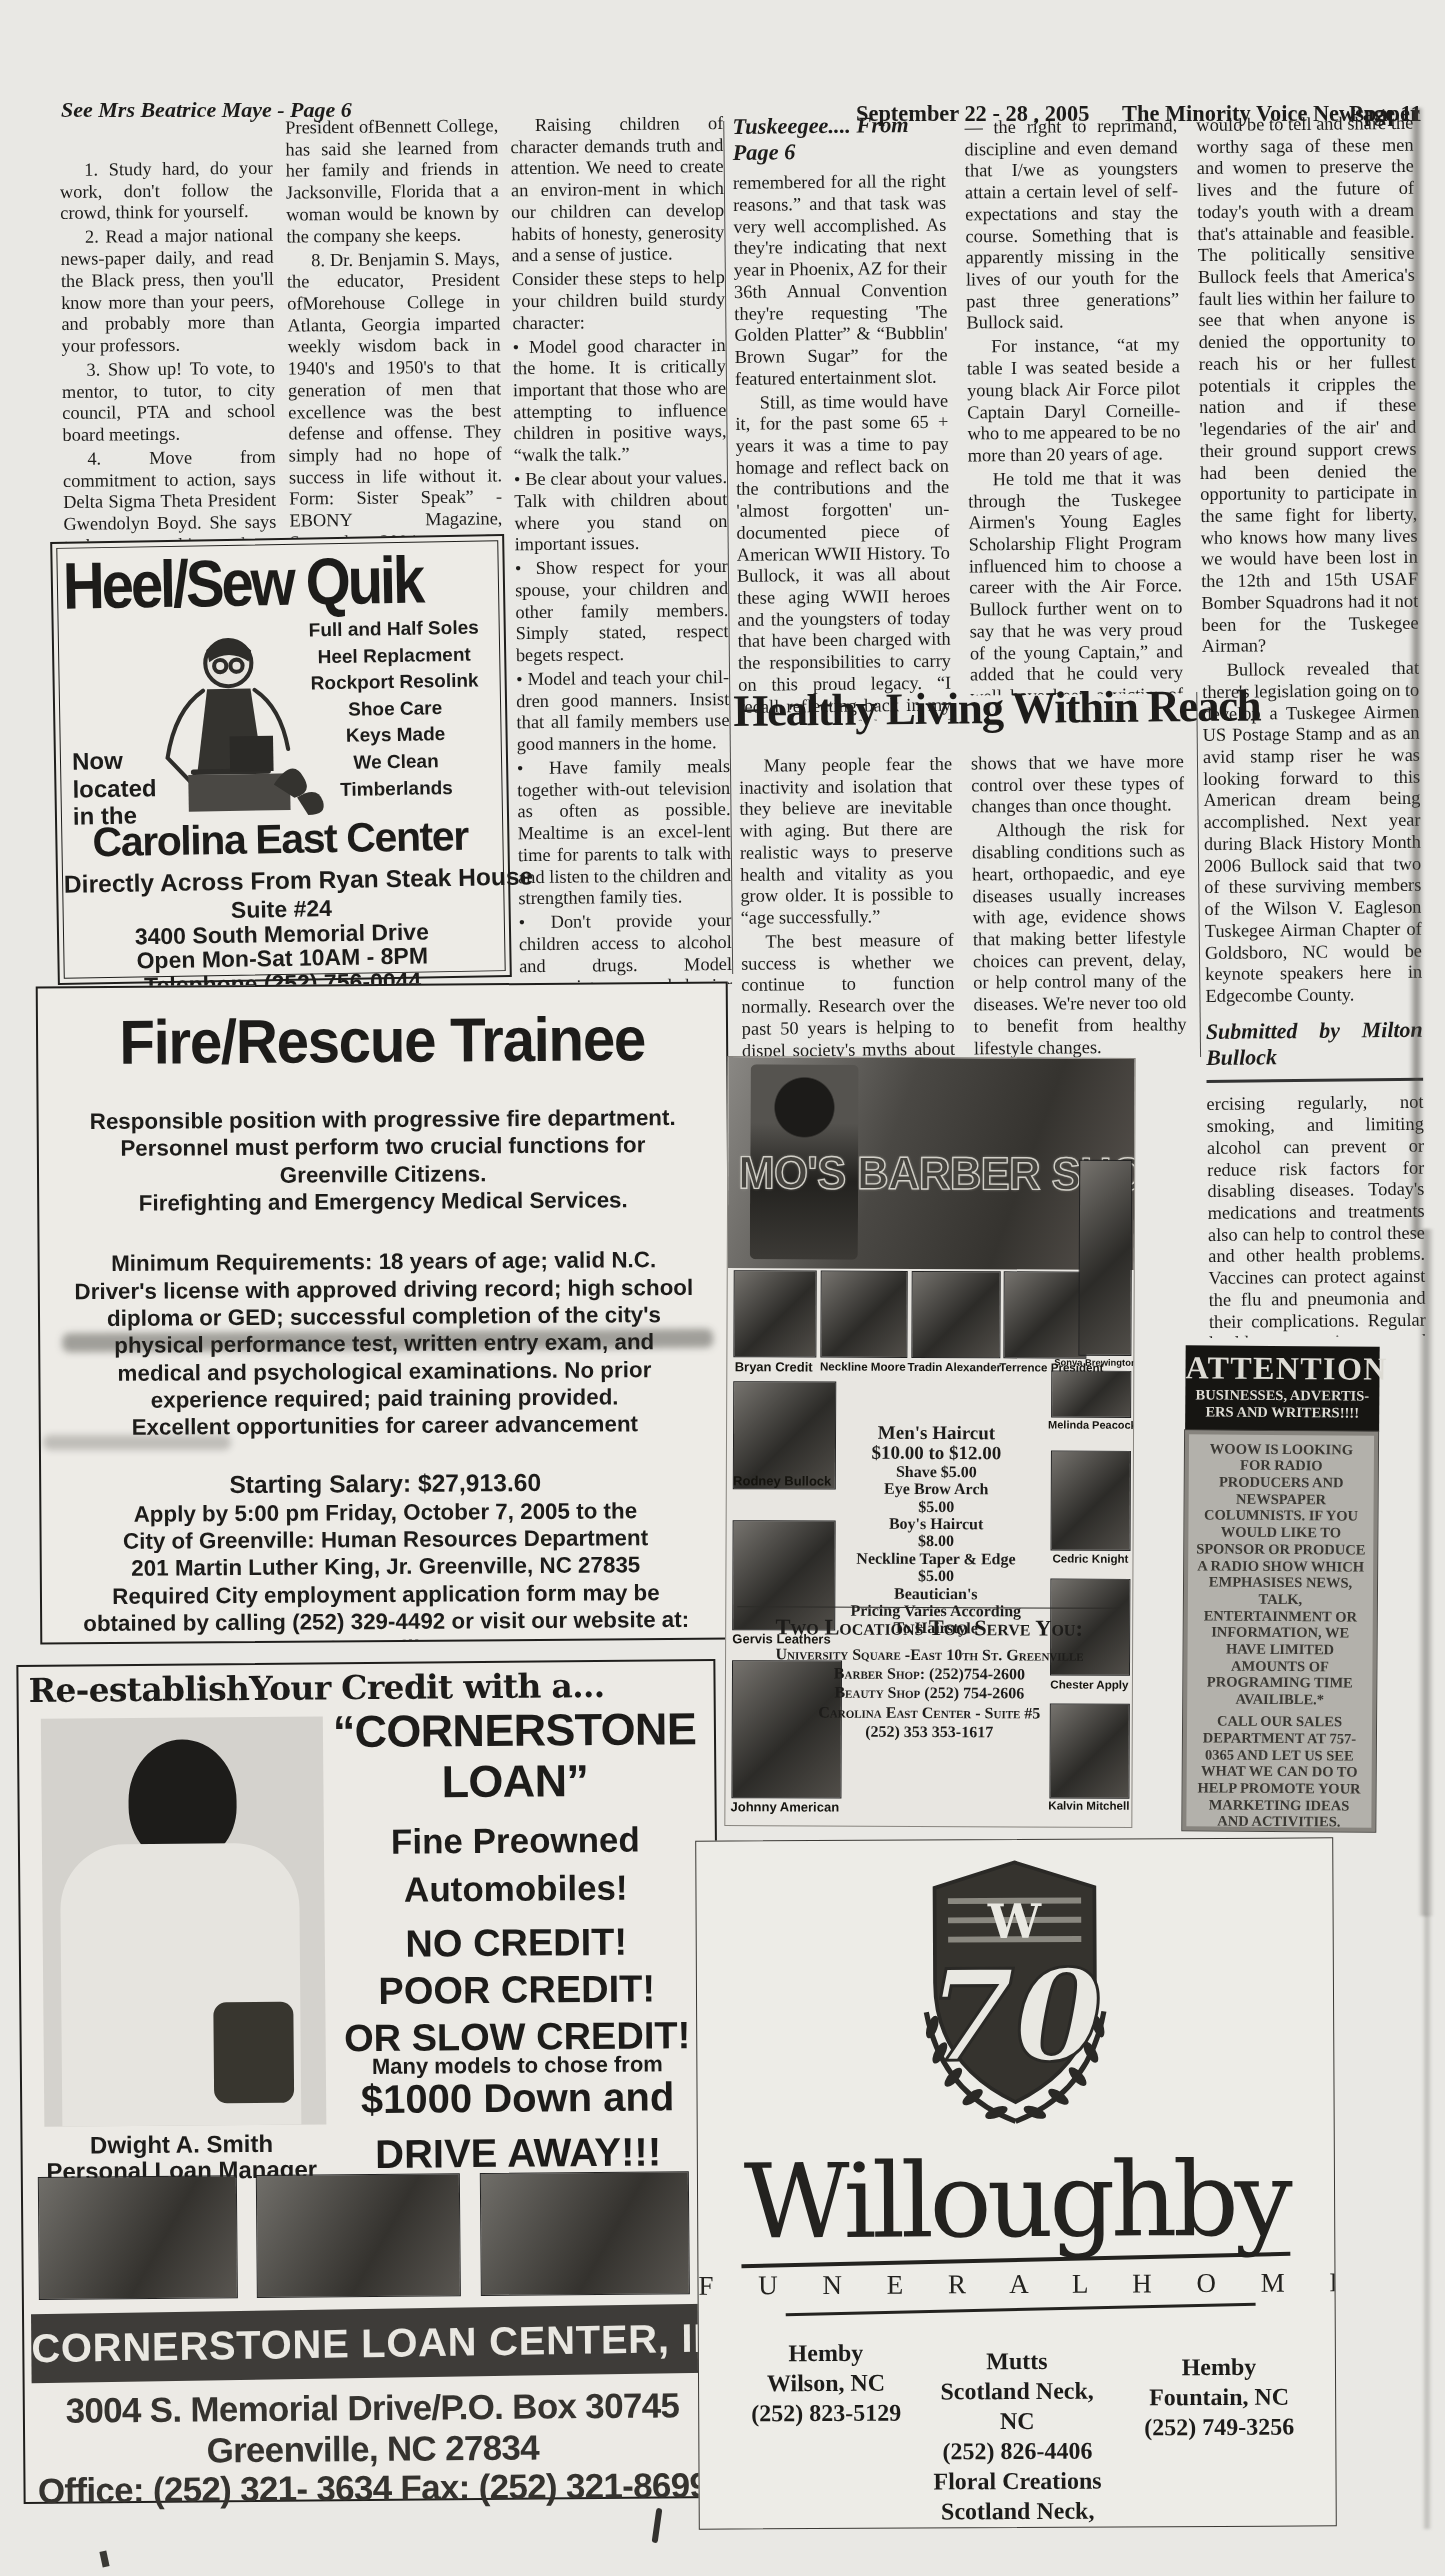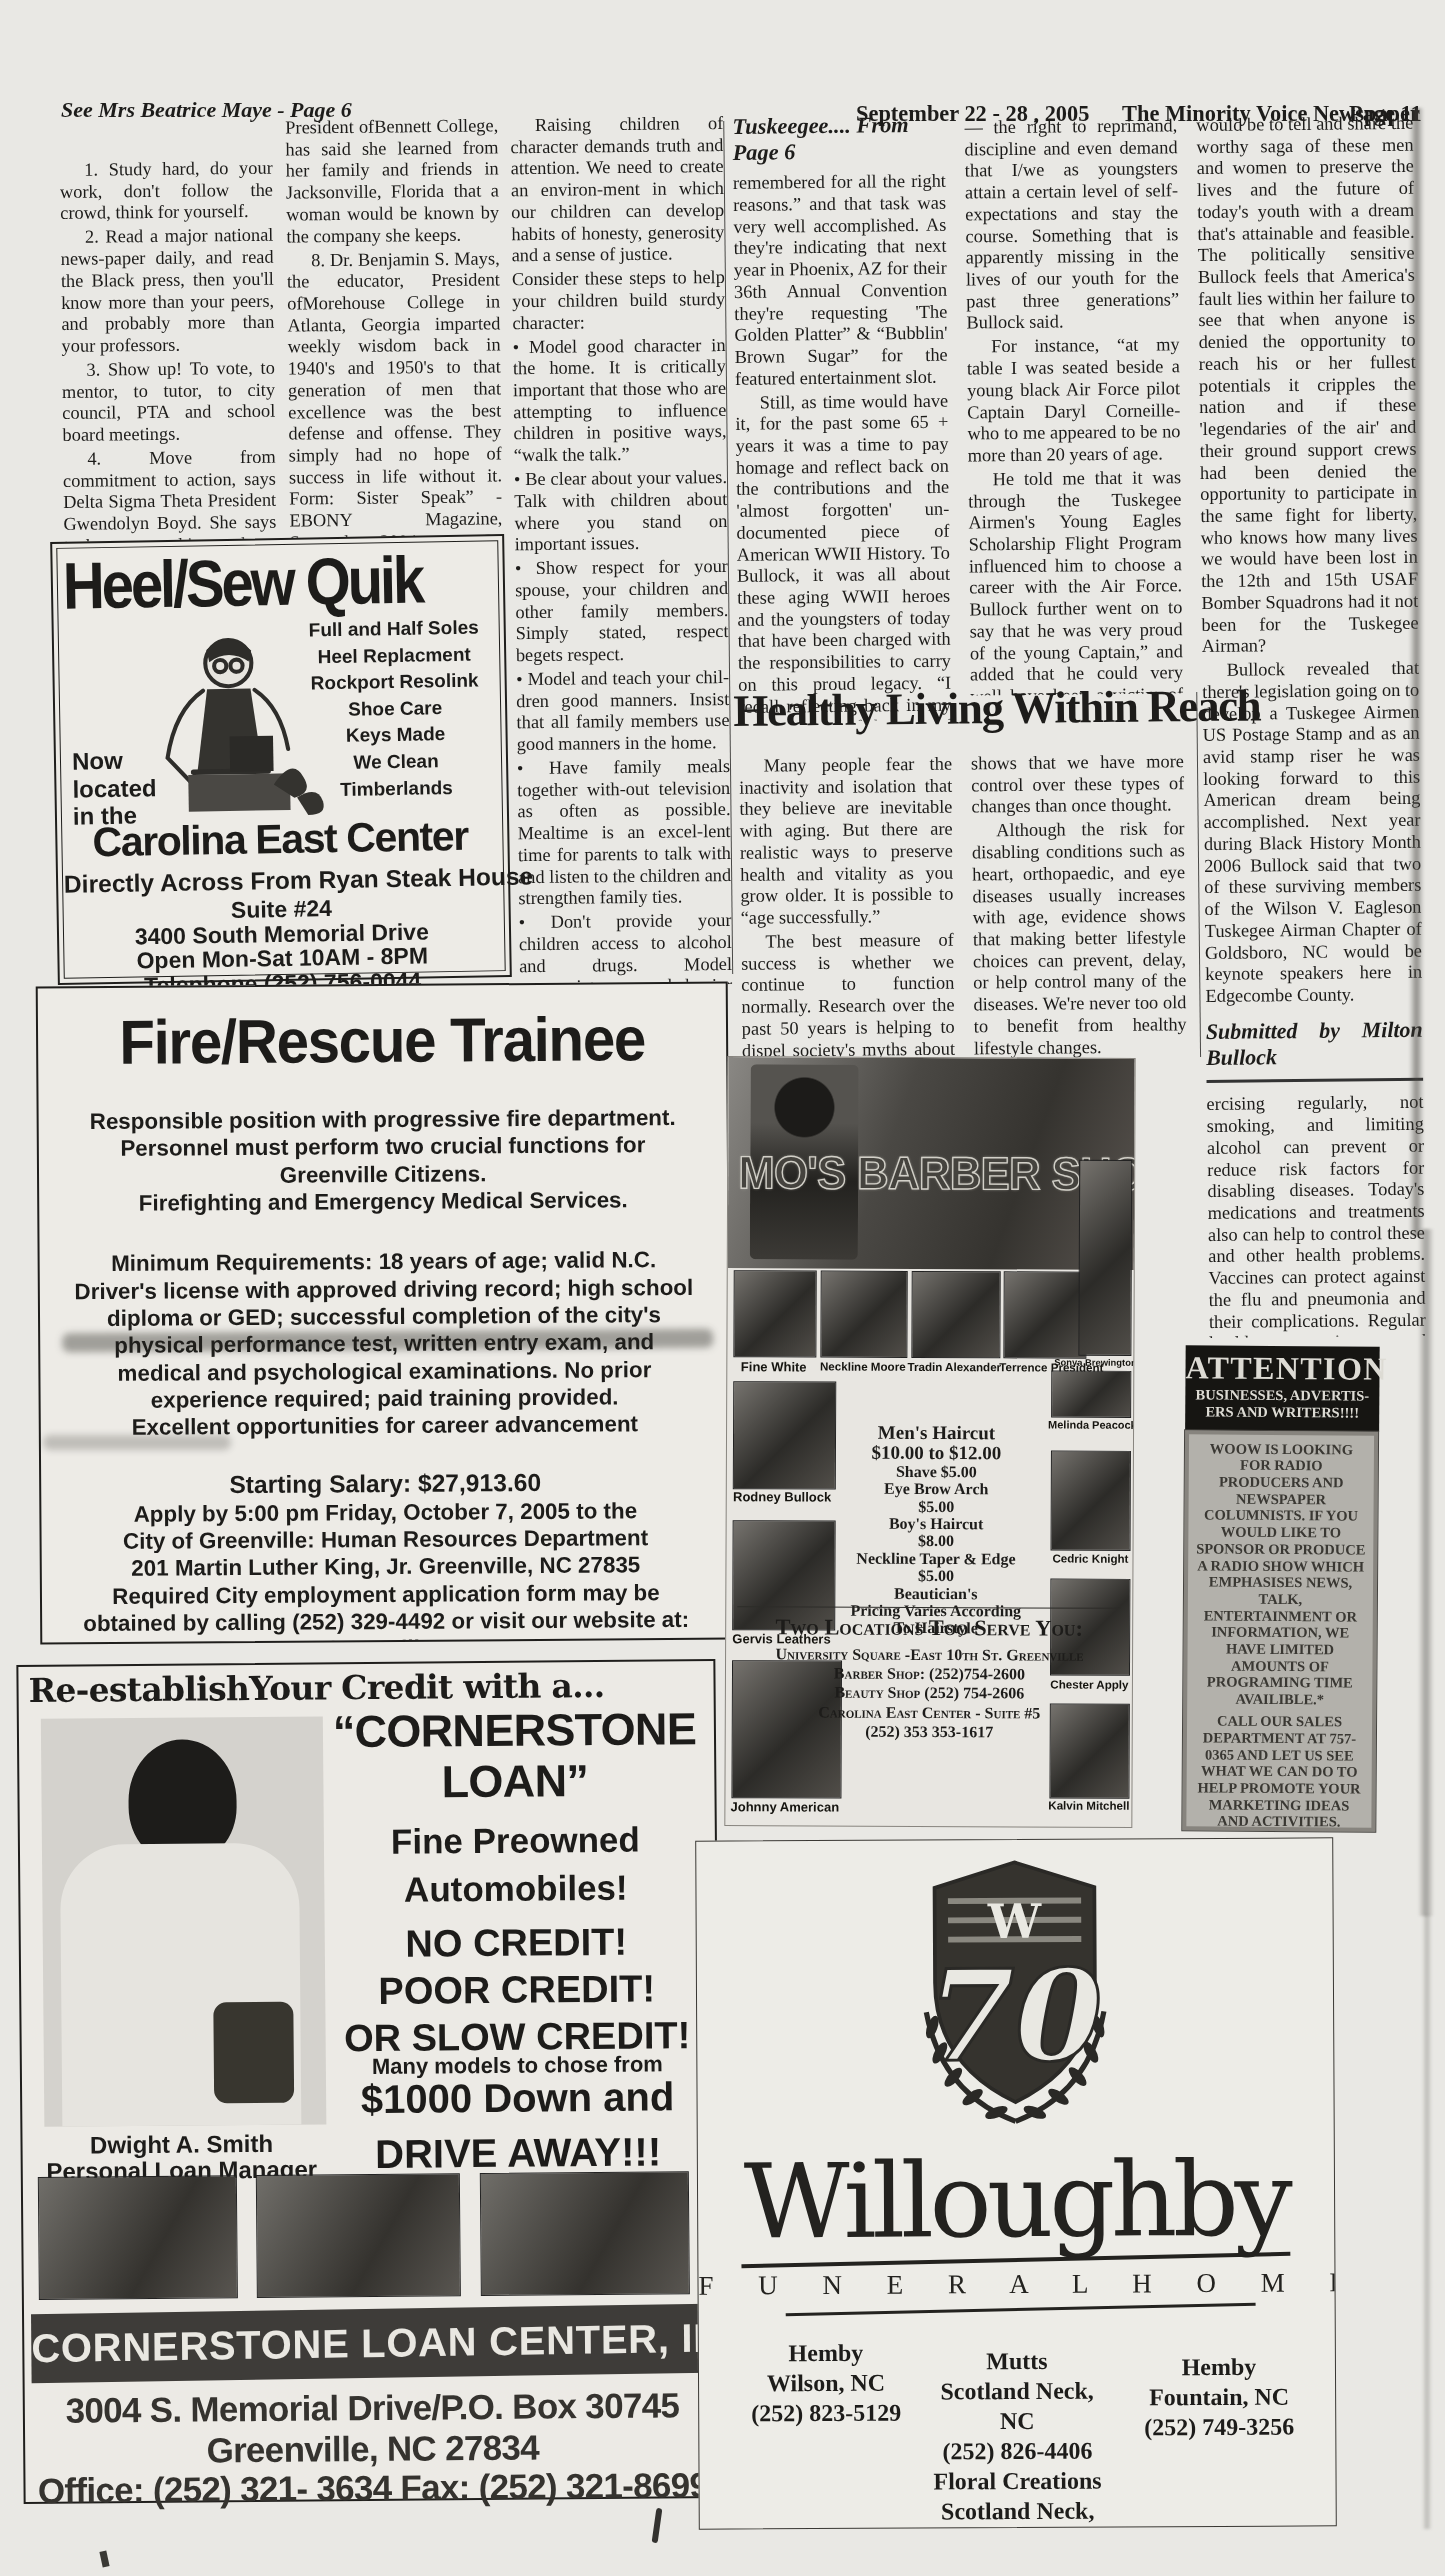--- a/index.html
+++ b/index.html
@@ -241,38 +241,38 @@
 
   <div class="barber">
     <div class="barber-topzone"></div>
     <div class="barber-man"></div>
     <div class="barber-title">MO'S BARBER SHOP</div>
 
     <div class="ph" style="left:5.8px;top:213px;width:81px;height:85px;"></div>
     <div class="ph" style="left:93px;top:213px;width:85px;height:85px;"></div>
     <div class="ph" style="left:184px;top:213px;width:87px;height:85px;"></div>
     <div class="ph" style="left:276px;top:213px;width:81px;height:85px;"></div>
-    <div class="cap" style="left:1.4px;top:302px;width:90px;">Fine White</div>
+    <div class="cap" style="left:1.4px;top:302px;width:90px;">Bryan Credit</div>
     <div class="cap" style="left:87px;top:302px;width:97px;font-size:11.6px;">Neckline Moore</div>
     <div class="cap" style="left:178px;top:302px;width:98px;font-size:11.6px;">Tradin Alexander</div>
     <div class="cap" style="left:272px;top:302px;width:91px;font-size:11.6px;">Terrence President</div>
 
     <div class="ph" style="left:351px;top:101px;width:51px;height:194px;"></div>
     <div class="cap" style="left:327px;top:298px;width:80px;font-size:9.4px;">Sonya Brewington</div>
     <div class="ph" style="left:324px;top:312px;width:78px;height:45px;"></div>
     <div class="cap" style="left:321px;top:360px;width:85px;font-size:11px;">Melinda Peacock</div>
     <div class="ph" style="left:324px;top:392px;width:78px;height:98px;"></div>
     <div class="cap" style="left:324px;top:493px;width:80px;font-size:11.6px;">Cedric Knight</div>
     <div class="ph" style="left:324px;top:520px;width:78px;height:95px;"></div>
     <div class="cap" style="left:321px;top:619px;width:85px;font-size:11.6px;">Chester Apply</div>
     <div class="ph" style="left:324px;top:645px;width:78px;height:93px;"></div>
     <div class="cap" style="left:321px;top:740px;width:85px;font-size:11.6px;">Kalvin Mitchell</div>
 
     <div class="ph" style="left:5.8px;top:324px;width:101px;height:106px;"></div>
-    <div class="cap" style="left:1.4px;top:432px;width:108px;">Rodney Bullock</div>
+    <div class="cap" style="left:1.4px;top:416px;width:108px;">Rodney Bullock</div>
     <div class="ph" style="left:5.8px;top:463px;width:101px;height:108px;"></div>
     <div class="cap" style="left:1.4px;top:574px;width:108px;">Gervis Leathers</div>
     <div class="ph" style="left:5.8px;top:603px;width:108px;height:136px;"></div>
     <div class="cap" style="left:1.4px;top:742px;width:116px;">Johnny American</div>
 
     <div class="price-block">
       <div style="font-size:19px;">Men's Haircut</div>
       <div style="font-size:19px;">$10.00 to $12.00</div>
       <div>Shave  $5.00</div>
       <div>Eye Brow Arch</div>

